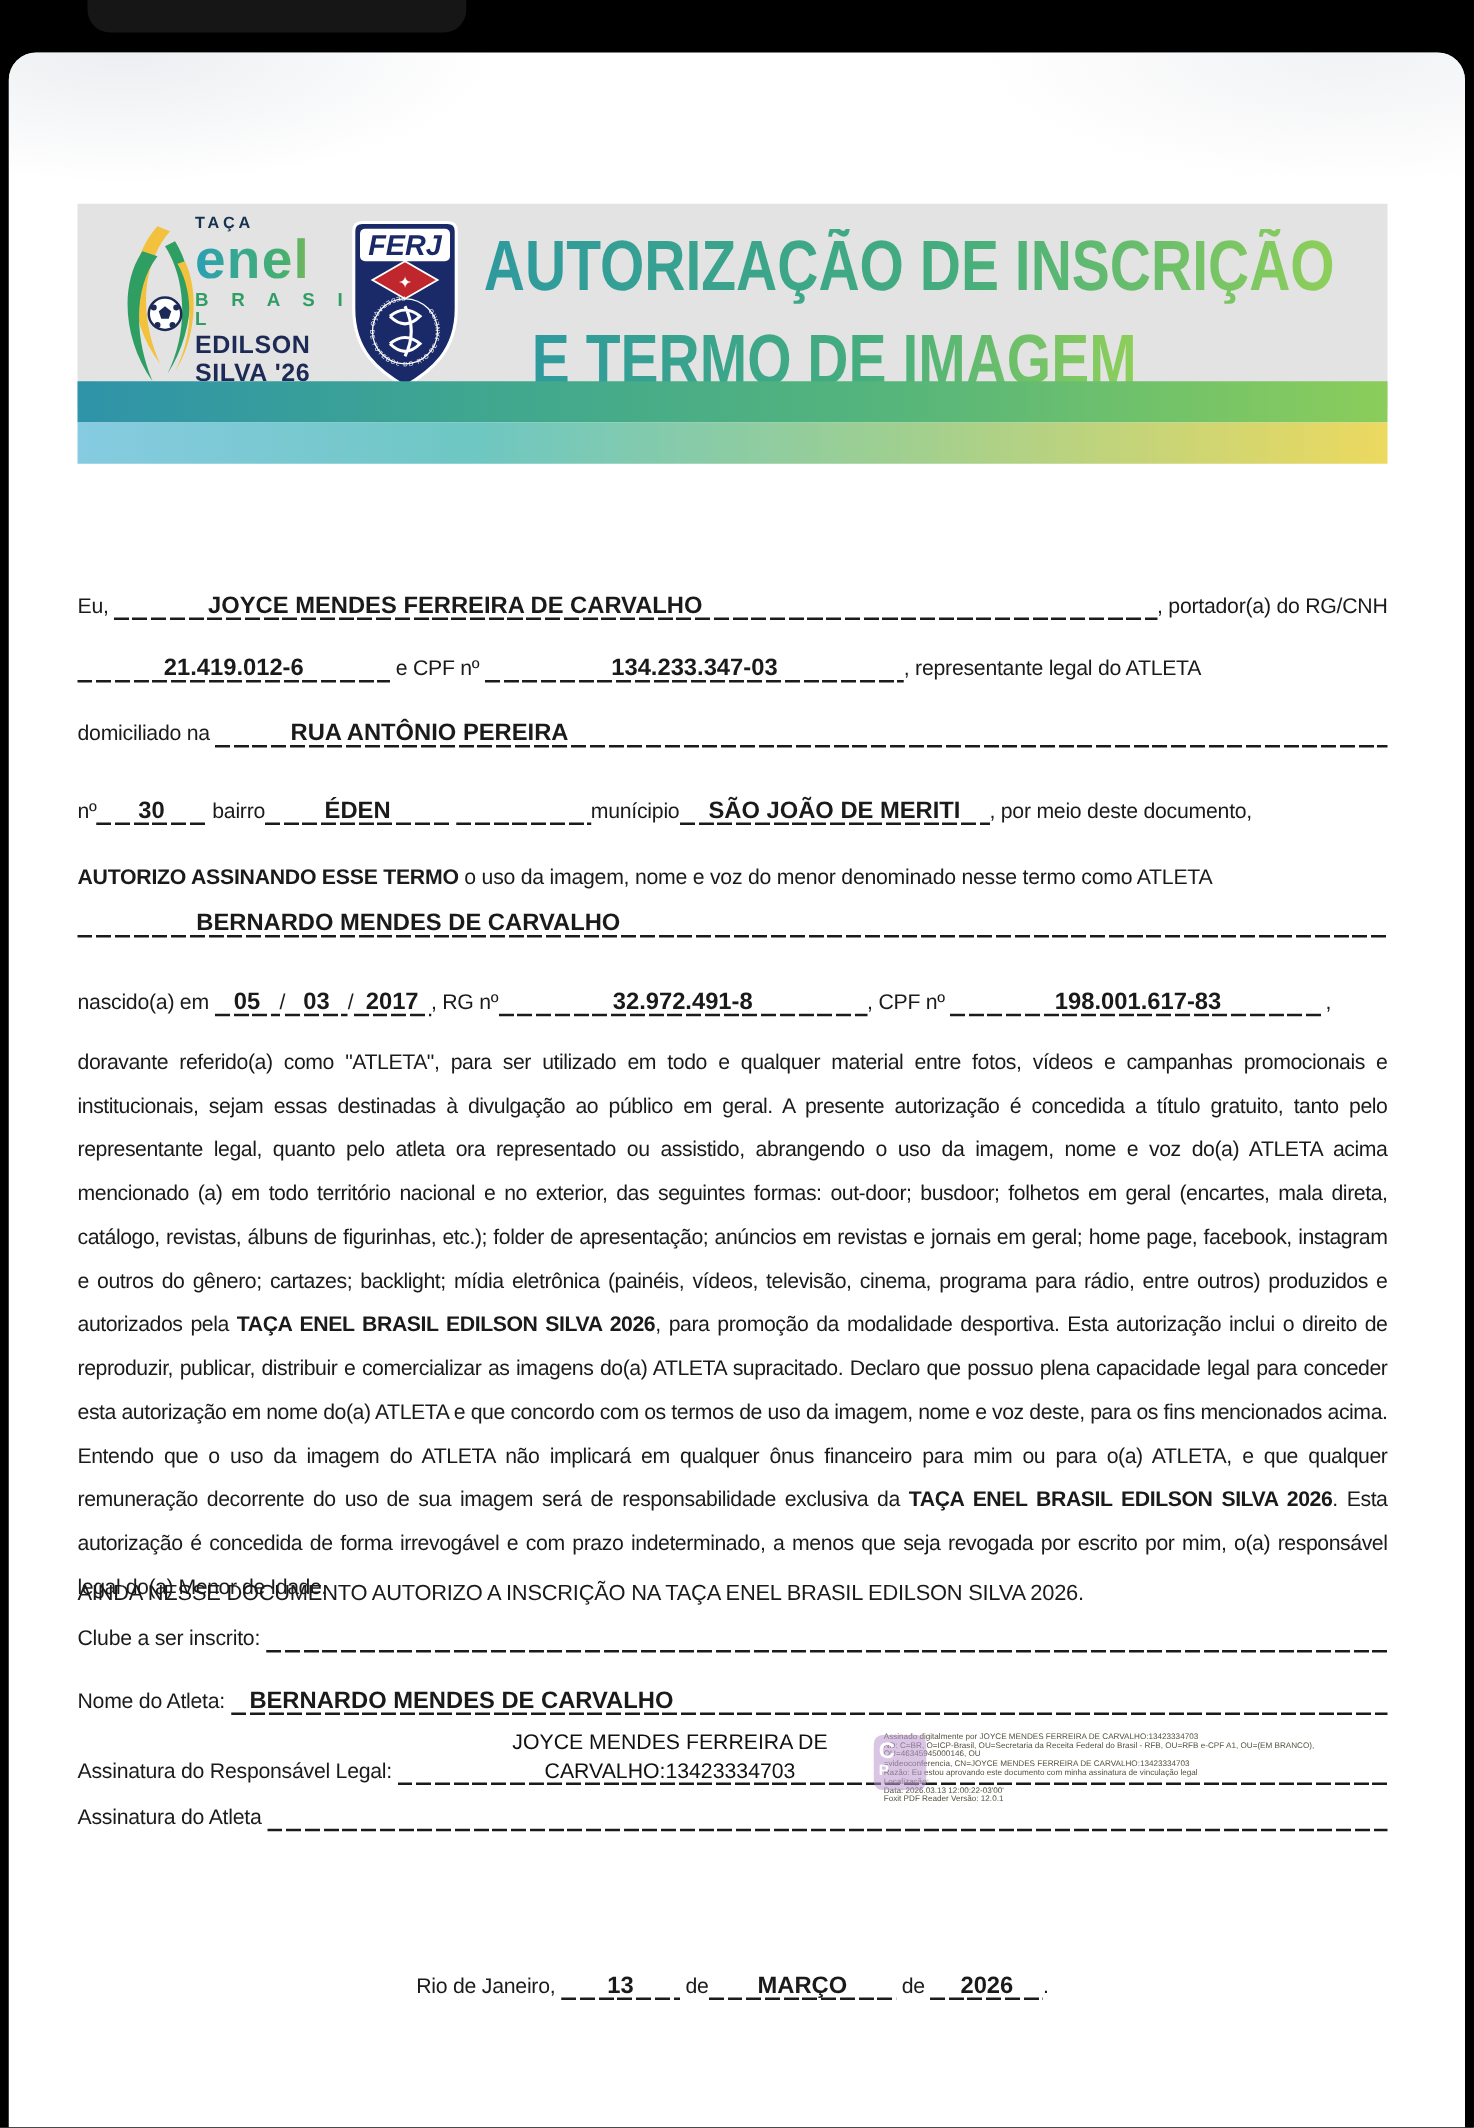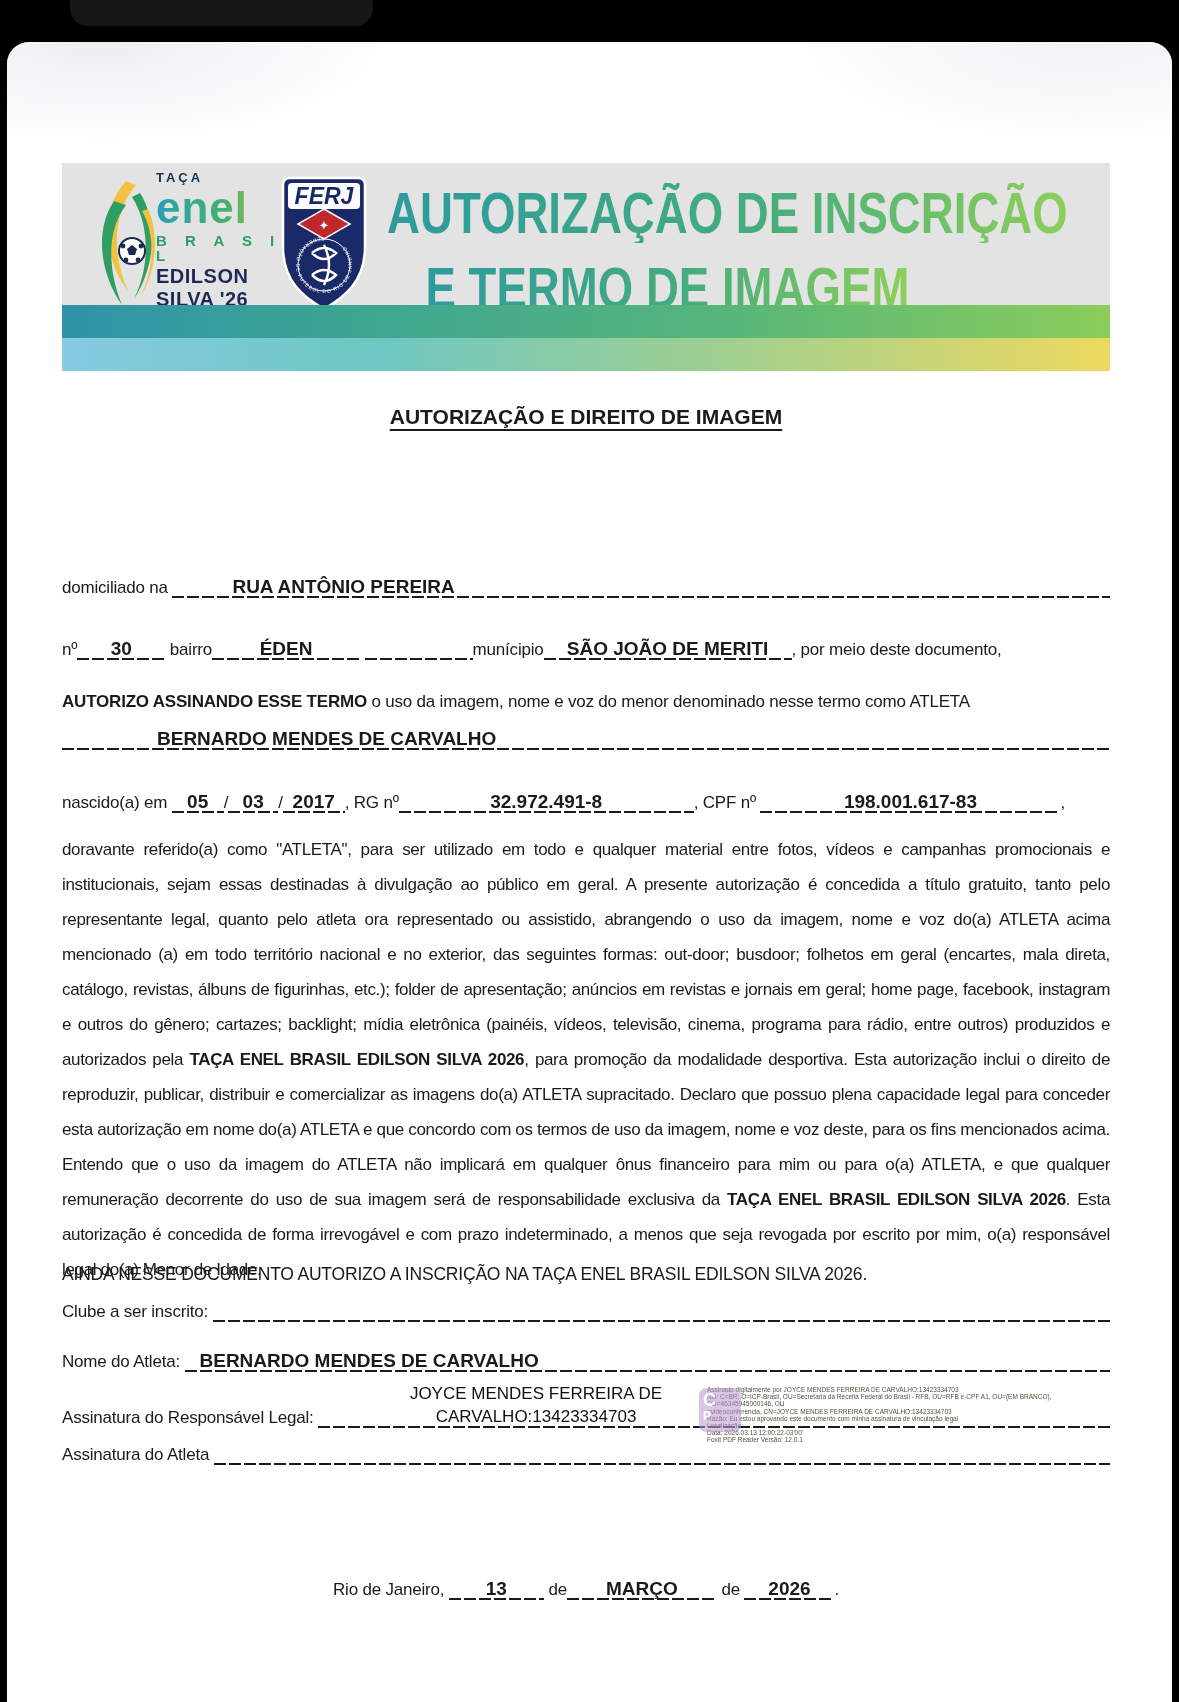--- a/index.html
+++ b/index.html
@@ -110,23 +110,33 @@
       </svg>
 
       <div class="hdr-title">
         <span>AUTORIZAÇÃO DE INSCRIÇÃO</span><br>
         <span>E TERMO DE IMAGEM</span>
       </div>
     </div>
     <div class="bar1"></div>
     <div class="bar2"></div>
 
-    <div class="sec-title">AUTORIZAÇÃO E DIREITO DE IMAGEM</div>
-
-
+
+    <div class="row" style="top:432px;">
+      <span class="lab">Eu,</span>&nbsp;
+      <span class="fill grow" style="text-align:left;padding-left:75px;">JOYCE MENDES FERREIRA DE CARVALHO</span>
+      <span class="lab">, portador(a) do RG/CNH</span>
+    </div>
+
+    <div class="row" style="top:482px;">
+      <span class="fill" style="width:250px;">21.419.012-6</span>&nbsp;
+      <span class="lab">e CPF nº</span>&nbsp;
+      <span class="fill" style="width:335px;">134.233.347-03</span>
+      <span class="lab">, representante legal do ATLETA</span>
+    </div>
 
     <div class="row" style="top:534px;">
       <span class="lab">domiciliado na</span>&nbsp;
       <span class="fill grow" style="text-align:left;padding-left:60px;">RUA ANTÔNIO PEREIRA</span>
     </div>
 
     <div class="row" style="top:596px;">
       <span class="lab">nº</span>
       <span class="fill" style="width:88px;">30</span>&nbsp;
       <span class="lab">bairro</span>

